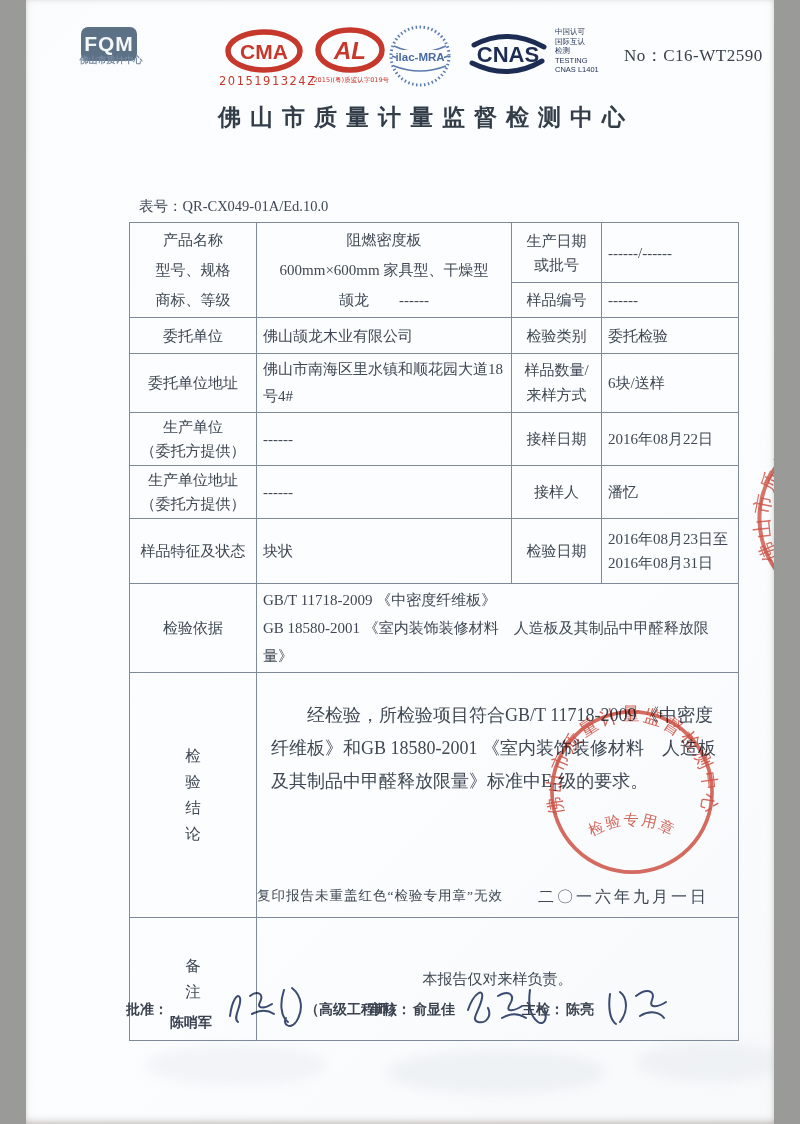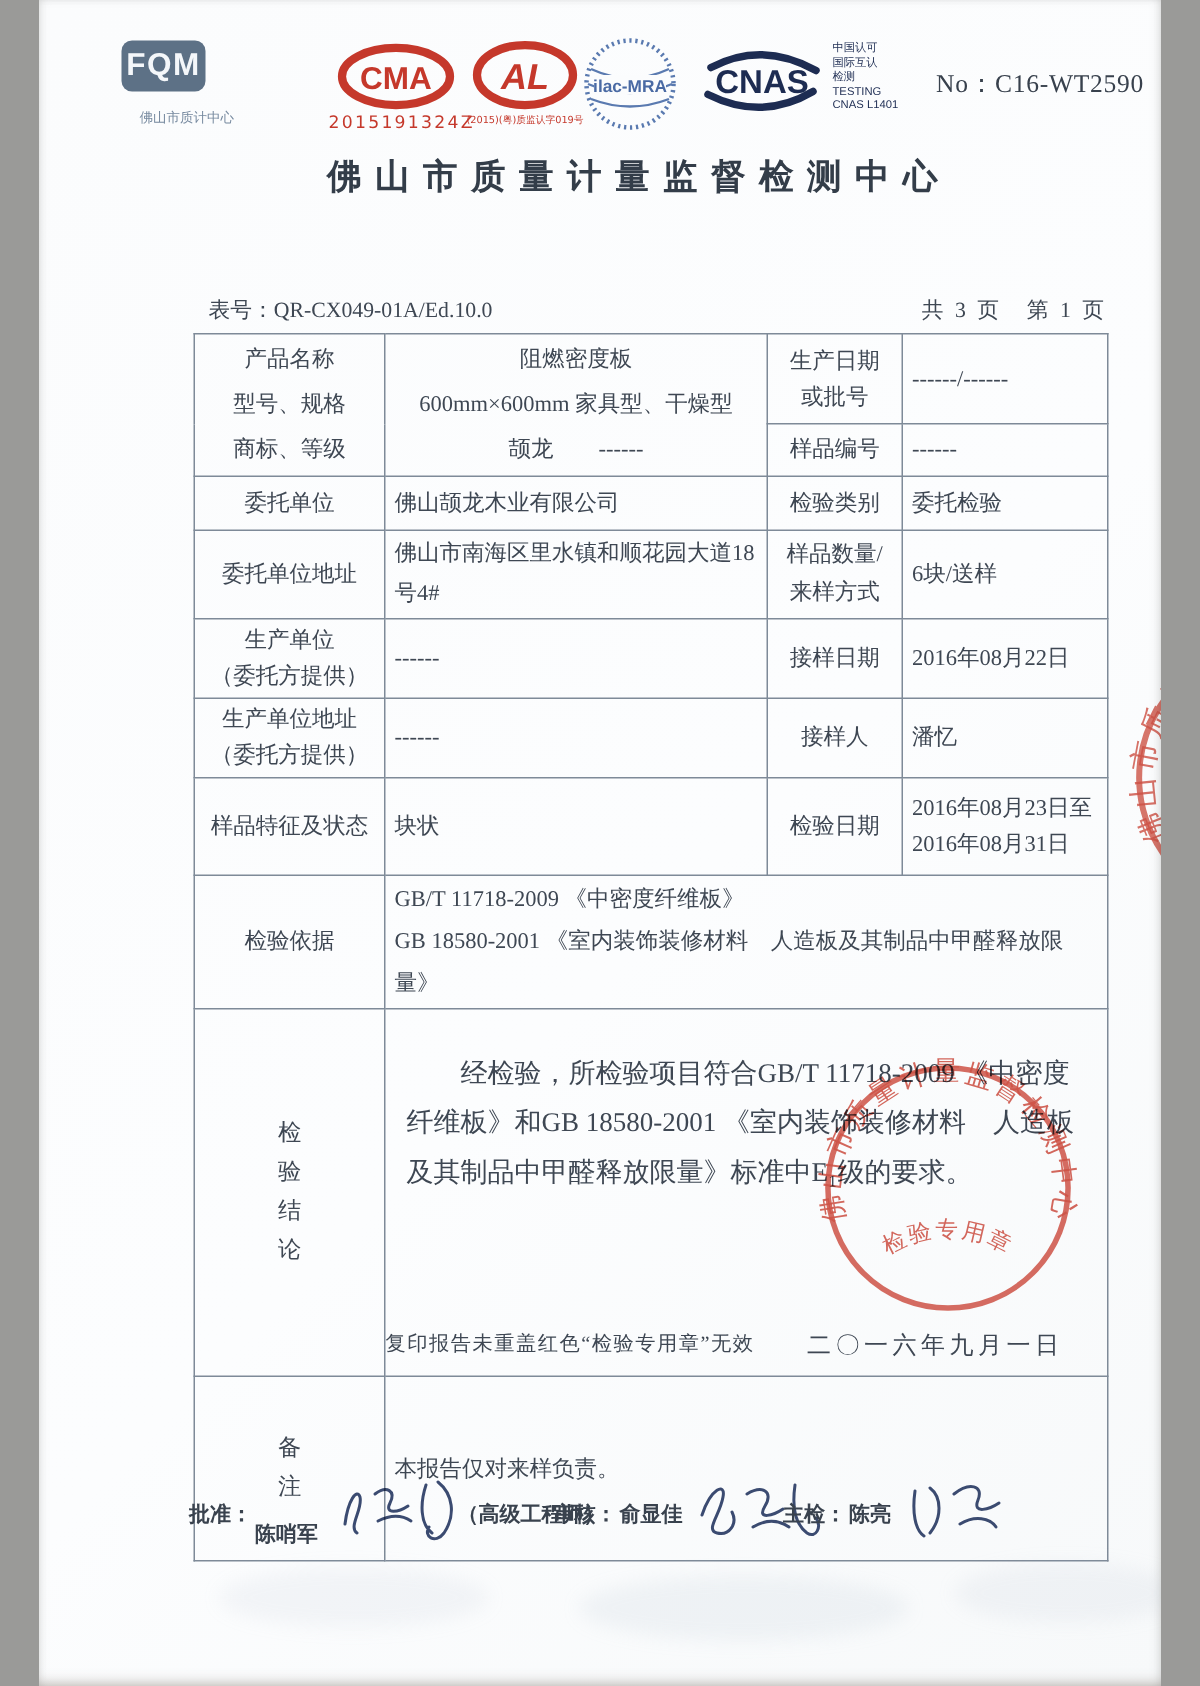--- a/index.html
+++ b/index.html
@@ -12,21 +12,21 @@
     box-shadow:inset 0 -7px 9px -6px rgba(120,108,96,.5),
                inset -5px 0 7px -5px rgba(140,140,140,.35),
                inset 5px 0 7px -5px rgba(150,150,150,.28),
                inset 0 4px 6px -5px rgba(150,150,150,.3);
   }
   .abs{position:absolute;}
   
   .fqm-box{left:55px;top:27px;width:56px;height:34px;background:#5d7186;border-radius:7px;
     display:flex;align-items:center;justify-content:center;color:#f4f7fa;
     font-family:"Liberation Sans",sans-serif;font-weight:bold;font-size:21px;letter-spacing:1px;}
-  .fqm-cap{left:40px;top:72px;width:90px;text-align:right;color:#76899f;font-size:9px;font-weight:normal;}
+  .fqm-cap{left:40px;top:54px;width:90px;text-align:center;color:#76899f;font-size:9px;font-weight:bold;}
   .logo-cap-red{color:#c5382b;text-align:center;font-family:"DejaVu Sans",sans-serif;}
   .cma-cap{left:193px;top:74px;width:90px;font-size:11.5px;letter-spacing:1.5px;}
   .cal-cap{left:284px;top:76px;width:80px;font-size:6.5px;}
   .cnas-caption{left:529px;top:27px;width:70px;color:#1d2c52;font-size:7.5px;line-height:9.5px;
     font-family:"Liberation Sans",sans-serif;white-space:pre-line;}
   .report-no{left:598px;top:44px;font-size:17px;color:#38414d;letter-spacing:.5px;}
   
   .org-title{left:0;top:102px;width:800px;text-align:center;font-size:23px;font-weight:bold;
     letter-spacing:9px;color:#333d49;}
   .report-title{left:0;top:143px;width:800px;text-align:center;font-size:28px;font-weight:bold;
@@ -41,21 +41,21 @@
   td.val{text-align:left;padding-left:12px;white-space:pre-line;line-height:26px;}
   td.val2{text-align:left;padding-left:9px;white-space:pre-line;line-height:24px;}
   .vlabel{white-space:pre-line;text-align:center;}
   .v4{line-height:56px;font-size:15.5px;}
   .v2{line-height:50px;font-size:15.5px;}
   td.concl-cell{position:relative;vertical-align:top;padding:0;}
   .concl-text{position:absolute;left:14px;top:26px;width:452px;line-height:33px;
     text-indent:2em;font-size:18px;}
   .concl-date{position:absolute;left:0;top:182px;width:452px;text-align:right;font-size:16px;letter-spacing:3px;margin-top:32px;}
   .concl-note{position:absolute;left:0;top:214px;width:462px;text-align:left;font-size:13.5px;letter-spacing:1px;}
-  td.remark-cell{font-size:15px;}
+  td.remark-cell{text-align:center;font-size:15px;}
   
   .seal{mix-blend-mode:multiply;opacity:.88;}
   .seal-main{left:514px;top:700px;}
   .seal-edge{left:698px;top:418px;transform:rotate(-14deg);}
   
   .foot{font-size:14px;font-weight:bold;color:#39424e;}
   .sig{mix-blend-mode:multiply;}
   
   .smudge{border-radius:50%;filter:blur(6px);}
 </style>
@@ -103,21 +103,20 @@
 
   <div class="abs report-no">
     <span>No：</span><span>C16-WT2590</span>
   </div>
 
   <div class="abs org-title">佛山市质量计量监督检测中心</div>
 
   <div class="abs form-no">
     <span>表号：</span><span>QR-CX049-01A/Ed.10.0</span>
   </div>
-  <div class="abs pagination">共 3 页　第 1 页</div>
 
   <table class="report">
     <colgroup>
         <col style="width:127px">
         <col style="width:255px">
         <col style="width:90px">
         <col style="width:137px">
       </colgroup>
     <tbody>
         <tr style="height:57px">

